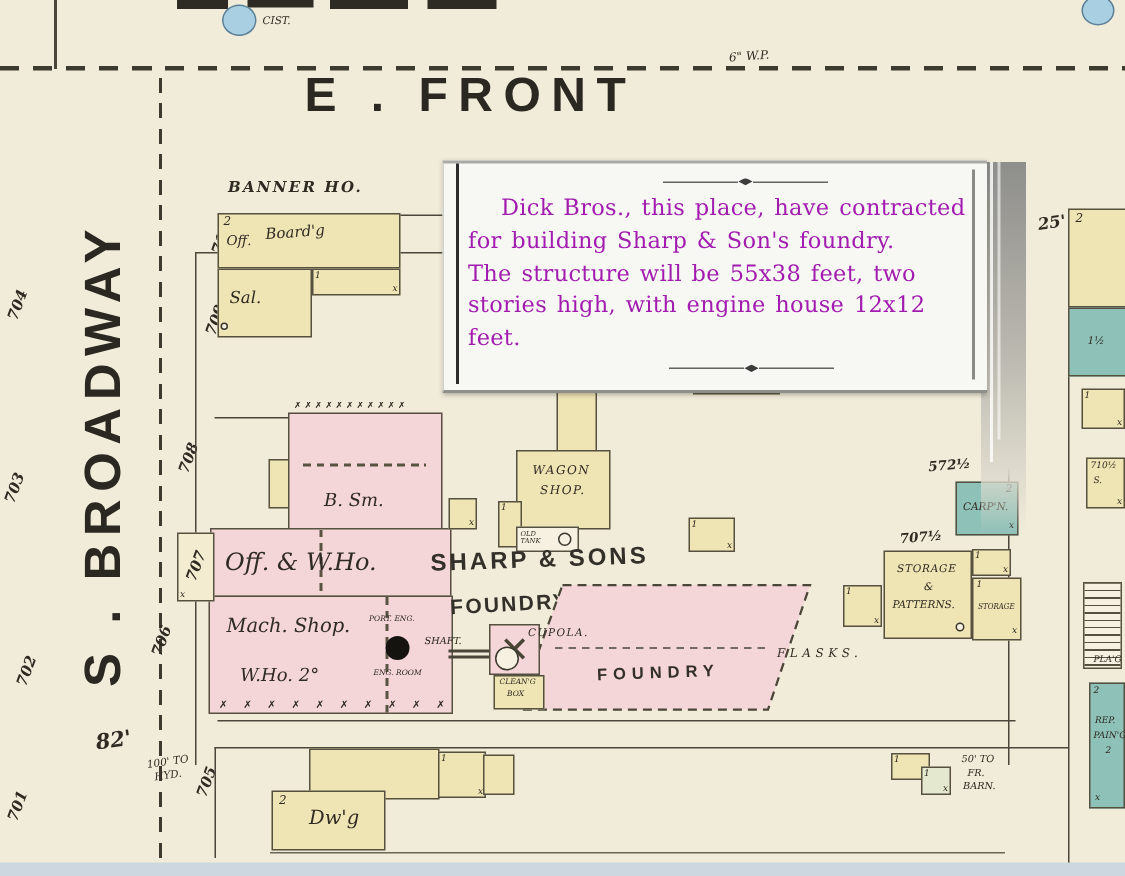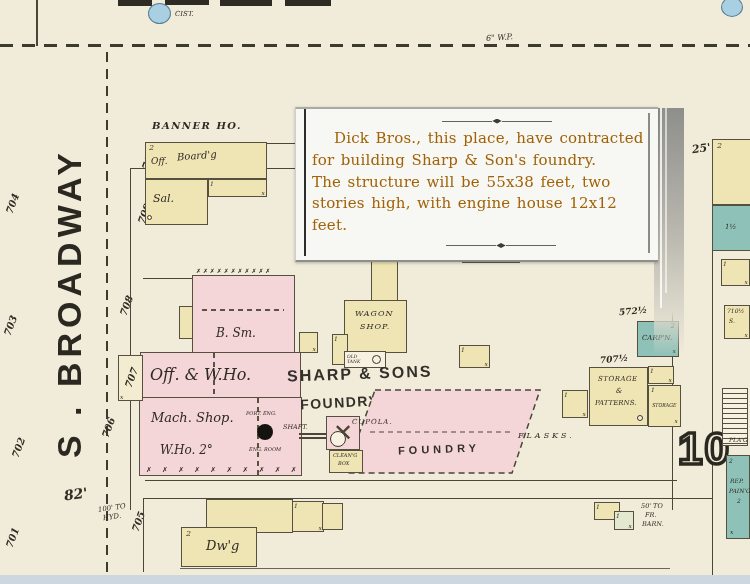--- a/index.html
+++ b/index.html
@@ -27,21 +27,21 @@
       font-family:"DejaVu Serif",serif;font-style:italic;font-size:6px;color:#2f2b22;}
   .sb i{position:absolute;left:1px;top:0;font-style:italic;}
   .sb b{position:absolute;right:1px;bottom:0;font-weight:normal;}
   .circ{position:absolute;border:1.5px solid #3a372d;border-radius:50%;background:#f6f1e0;box-sizing:border-box;}
   .num{font-size:10px;font-weight:bold;}
   
   #clip{position:absolute;left:295px;top:107px;width:362px;height:151px;background:#f7f7f4;
         border-top:2px solid #a9a9a5;border-bottom:2px solid #8f8f8a;border-left:1px solid #cfcfcc;
         box-shadow:0 1px 3px rgba(60,60,50,.35);z-index:6;}
   #cliptext{position:absolute;left:16px;top:19px;width:332px;font-family:"DejaVu Serif",serif;
-        font-size:15px;line-height:1.45;color:#a16207;white-space:pre-line;text-indent:22px;
+        font-size:15px;line-height:1.45;color:#a21caf;white-space:pre-line;text-indent:22px;
         letter-spacing:.2px;word-spacing:1.5px;}
   .divider{position:absolute;display:flex;align-items:center;justify-content:center;}
   .dl{display:inline-block;width:86px;height:1px;background:#62625e;}
   .dd{display:inline-block;width:16px;height:5px;background:#3c3c3a;
       clip-path:polygon(0 50%,50% 0,100% 50%,50% 100%);}
   #shadowstrip{position:absolute;left:654px;top:108px;width:30px;height:248px;z-index:5;
       background:linear-gradient(180deg,#8e8e8b 0%,#b9b7ae 50%,#ddd9cc 82%,rgba(221,217,204,0) 100%);}
   .xc{display:block;width:100%;text-align:center;color:#4a4434;}
 </style>
 </head>
@@ -56,20 +56,21 @@
 
   <div class="circ" style="left:148px;top:3px;width:23px;height:21px;background:#a9cfe2;border-color:#5a7f96;"></div>
   <div class="lbl" style="left:175px;top:11px;font-size:7px;">CIST.</div>
   <div class="circ" style="left:721px;top:-3px;width:22px;height:20px;background:#a9cfe2;border-color:#5a7f96;"></div>
 
   <div class="vl" style="left:36px;top:0;width:2px;height:46px;"></div>
   <div class="hdash" style="left:0;top:44px;width:750px;"></div>
   <div class="vdash" style="left:106px;top:52px;height:532px;"></div>
   <div class="lbl" style="left:486px;top:34px;font-size:8px;transform:rotate(-4deg);">6" W.P.</div>
 
+  <div class="cap" style="left:203px;top:47px;font-size:32px;font-weight:bold;letter-spacing:7px;">E . FRONT</div>
   <div class="cap" style="left:52px;top:458px;transform-origin:0 0;transform:rotate(-90deg);font-size:34px;font-weight:bold;letter-spacing:5px;">S . BROADWAY</div>
 
   <div class="lbl num rot" style="left:2px;top:198px;">704</div>
   <div class="lbl num rot" style="left:0;top:320px;">703</div>
   <div class="lbl num rot" style="left:8px;top:442px;">702</div>
   <div class="lbl num rot" style="left:2px;top:532px;">701</div>
 
   <div class="lbl num rot" style="left:138px;top:154px;">710</div>
   <div class="lbl num rot" style="left:134px;top:208px;">709</div>
   <div class="lbl num rot" style="left:116px;top:300px;">708</div>
@@ -190,21 +191,20 @@
   </div>
   <div class="sb y" style="left:648px;top:366px;width:26px;height:18px;">
     <i>1</i>
     <b>x</b>
   </div>
   <div class="sb y" style="left:562px;top:390px;width:26px;height:28px;">
     <i>1</i>
     <b>x</b>
   </div>
 
-  <div class="cap" style="left:678px;top:427px;font-size:44px;font-weight:800;letter-spacing:2px;color:#f1ecda;-webkit-text-stroke:3.5px #2b2822;">10</div>
 
   <div class="bld y" style="left:712px;top:139px;width:40px;height:66px;">
     <div class="lbl" style="left:4px;top:2px;font-size:8px;">2</div>
   </div>
   <div class="bld t" style="left:712px;top:205px;width:40px;height:46px;">
     <div class="lbl" style="left:12px;top:18px;font-size:7px;text-align:center;">1½</div>
   </div>
   <div class="sb y" style="left:721px;top:259px;width:29px;height:27px;">
     <i>1</i>
     <b>x</b>

